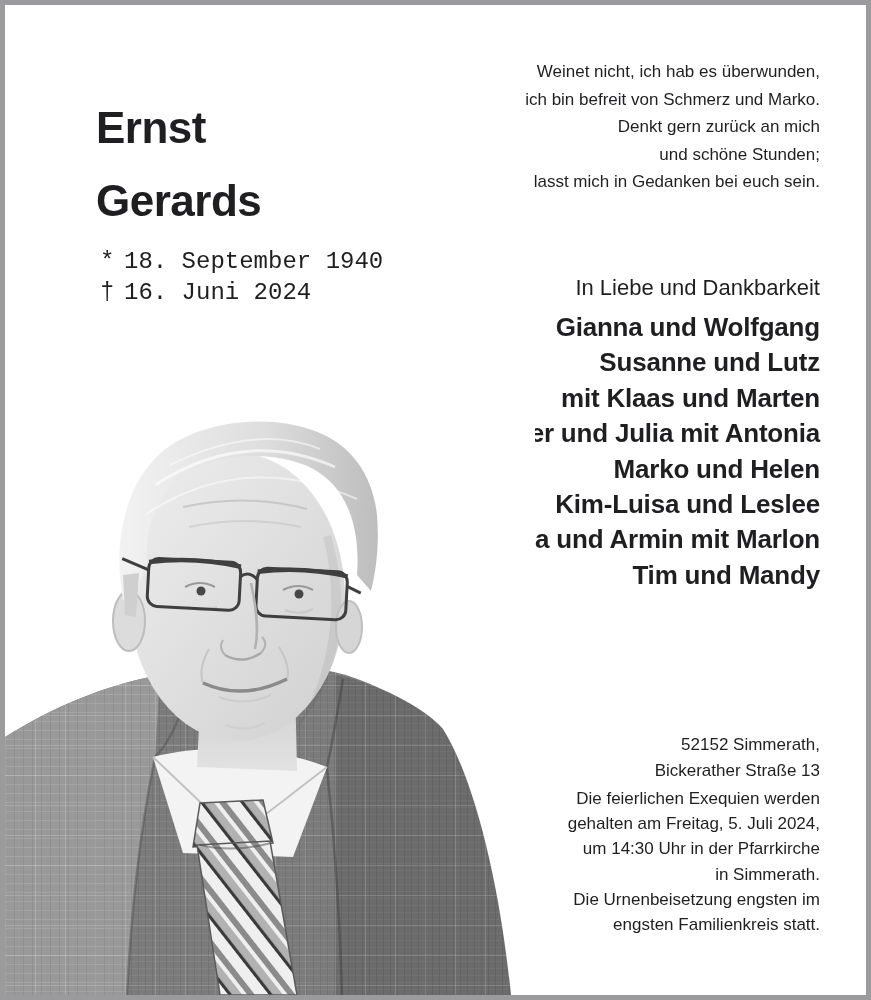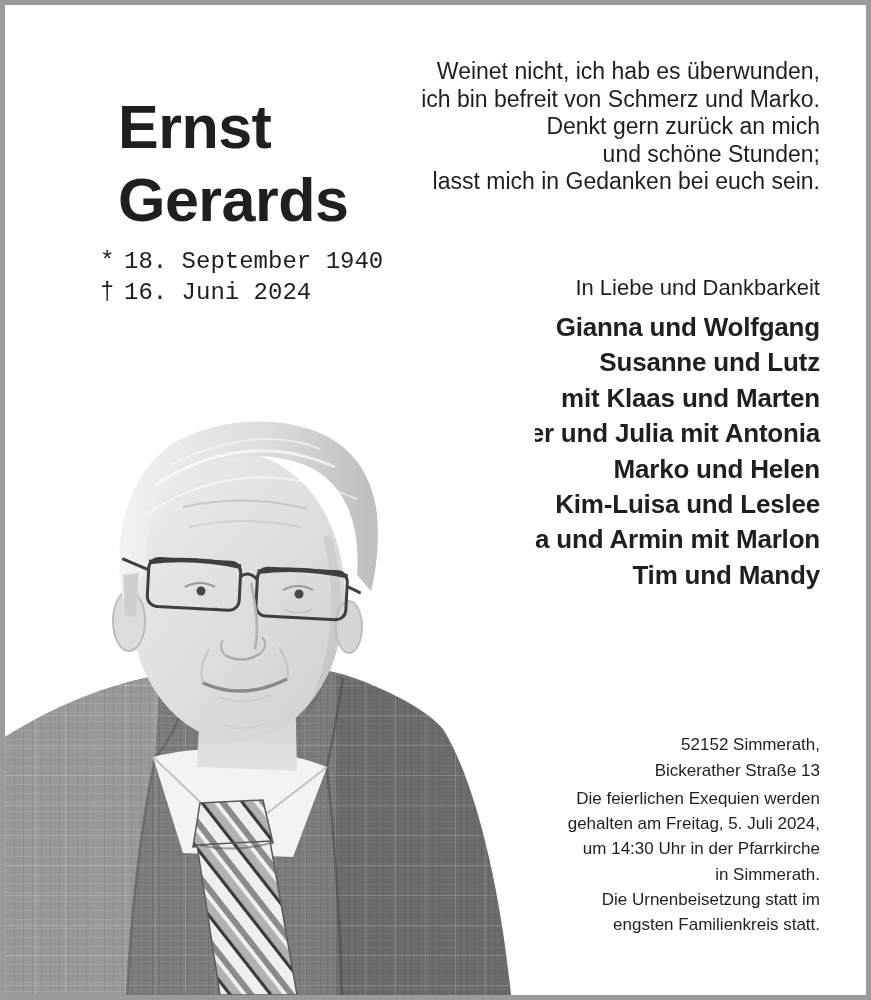--- a/index.html
+++ b/index.html
@@ -2,25 +2,25 @@
 <html><head>
 <meta charset="utf-8">
 <style>
   html,body{margin:0;padding:0;background:#fff;}
   body{width:871px;height:1000px;}
   .frame{
     box-sizing:border-box;position:relative;width:871px;height:1000px;
     border:5px solid #9b9b9d;background:#ffffff;overflow:hidden;
     font-family:"Liberation Sans",sans-serif;color:#1f1f21;
   }
-  .name-block{position:absolute;left:91px;top:86px;font-size:61px;font-weight:700;
-    line-height:73px;letter-spacing:-0.5px;margin-left:22px;}
+  .name-block{position:absolute;left:91px;top:86px;font-size:44px;font-weight:700;
+    line-height:73px;letter-spacing:-0.5px;}
   .dates-block{position:absolute;left:95px;top:241px;font-size:24px;line-height:31px;font-family:Liberation Mono, monospace;}
   .dates-block .sym{display:inline-block;width:24px;}
-  .poem{position:absolute;right:46px;top:53px;font-size:23px;line-height:27.5px;
+  .poem{position:absolute;right:46px;top:53px;font-size:17px;line-height:27.5px;
     text-align:right;}
   .tribute{position:absolute;right:46px;top:269px;font-size:22px;line-height:28px;
     }
   .mourners{position:absolute;right:46px;top:305px;font-size:26px;font-weight:700;
     line-height:35.4px;text-align:right;letter-spacing:-0.2px;}
   .info{position:absolute;right:46px;top:727px;font-size:17px;text-align:right;}
   .address{line-height:26px;}
   .service{line-height:25.2px;margin-top:2px;}
   .portrait{position:absolute;left:0;bottom:0;width:530px;height:580px;display:block;}
 </style>
@@ -63,21 +63,21 @@
   <div class="info">
     <div class="address">
       <div>52152 Simmerath,</div>
       <div>Bickerather Straße 13</div>
     </div>
     <div class="service">
       <div>Die feierlichen Exequien werden</div>
       <div>gehalten am Freitag, 5. Juli 2024,</div>
       <div>um 14:30 Uhr in der Pfarrkirche</div>
       <div>in Simmerath.</div>
-      <div>Die Urnenbeisetzung statt im</div>
+      <div>Die Urnenbeisetzung engsten im</div>
       <div>engsten Familienkreis statt.</div>
     </div>
   </div>
 
   <svg class="portrait" viewBox="0 0 530 580" xmlns="http://www.w3.org/2000/svg" aria-hidden="true">
     <defs>
       <linearGradient id="faceGrad" x1="0" y1="0" x2="1" y2="1">
         <stop offset="0" stop-color="#eeeeee"></stop>
         <stop offset="1" stop-color="#d0d0d0"></stop>
       </linearGradient>

